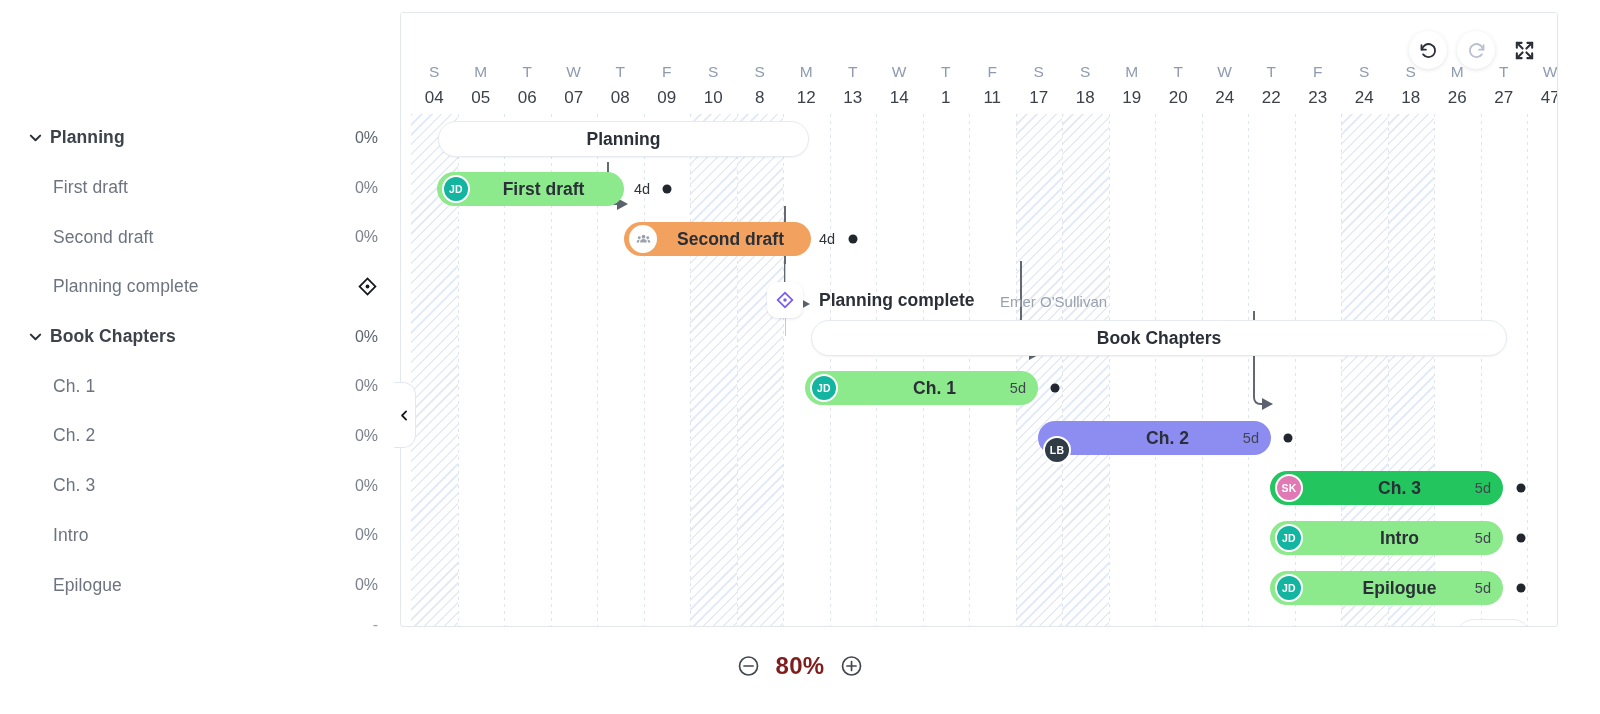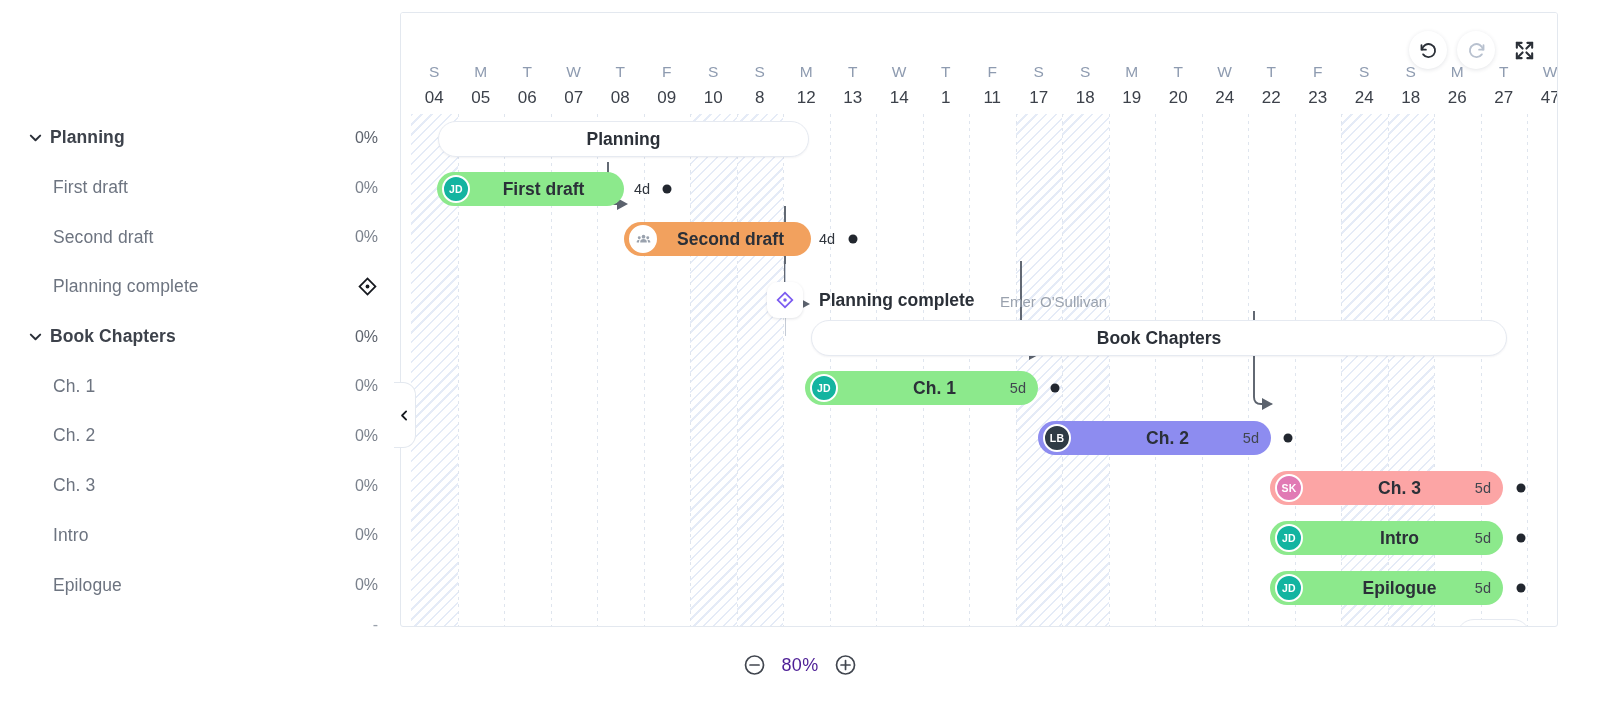--- a/index.html
+++ b/index.html
@@ -159,21 +159,21 @@
     z-index:10; cursor:pointer;
   }
 
   
   .zoombar {
     position:absolute; left:50%; transform:translateX(-50%);
     top:652px; display:flex; align-items:center; gap:14px; z-index:9;
   }
   .zbtn { width:26px; height:26px; cursor:pointer; display:flex;
           align-items:center; justify-content:center; }
-  .zlevel { font-size:18px; color:#4c1d95; font-weight:400; letter-spacing:.3px; }
+  .zlevel { font-size:24px; color:#7f1d1d; font-weight:700; letter-spacing:.3px; }
 
   
   .partial-gbar {
     position:absolute; height:36px; border-radius:18px;
     background:#fff; border:1.3px solid #e6eaf1;
     z-index:3;
   }
 </style>
 </head>
 <body>
@@ -454,27 +454,27 @@
       </div>
 
       <div class="bar" style="left:404px; top:257px; width:233px; background:#8ce98c;">
         <span class="avatar" style="background:#13b4a0;">JD</span>
         <span class="blabel">Ch. 1</span>
         <span class="bdur">5d</span>
       </div>
       <span class="enddot" style="left:654px; top:274px;"></span>
 
       <div class="bar" style="left:637px; top:307px; width:233px; background:#8d8cf0;">
-        <span class="avatar" style="background:#2f3b45;">LB</span>
+        <span class="avatar" style="background:#2f3b45;margin-top:12px;">LB</span>
         <span class="blabel">Ch. 2</span>
         <span class="bdur">5d</span>
       </div>
       <span class="enddot" style="left:887px; top:324px;"></span>
 
-      <div class="bar" style="left:869px; top:357px; width:233px; background:#fca5a5;">
+      <div class="bar" style="left:869px; top:357px; width:233px; background:#22c55e;">
         <span class="avatar" style="background:#e17ab4;">SK</span>
         <span class="blabel">Ch. 3</span>
         <span class="bdur">5d</span>
       </div>
       <span class="enddot" style="left:1120px; top:374px;"></span>
 
       <div class="bar" style="left:869px; top:407px; width:233px; background:#8ce98c;">
         <span class="avatar" style="background:#13b4a0;">JD</span>
         <span class="blabel">Intro</span>
         <span class="bdur">5d</span>

